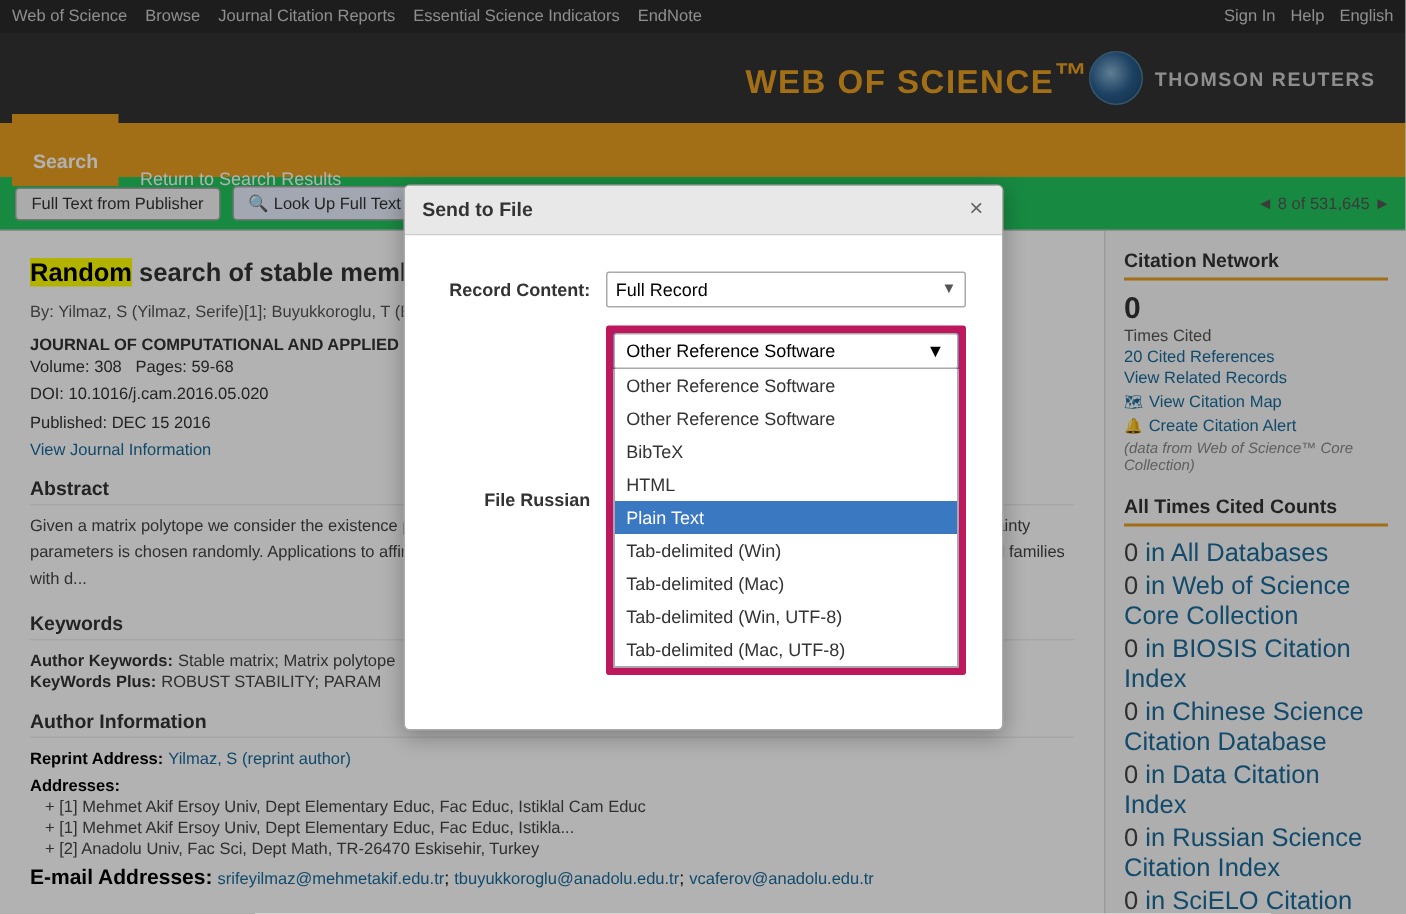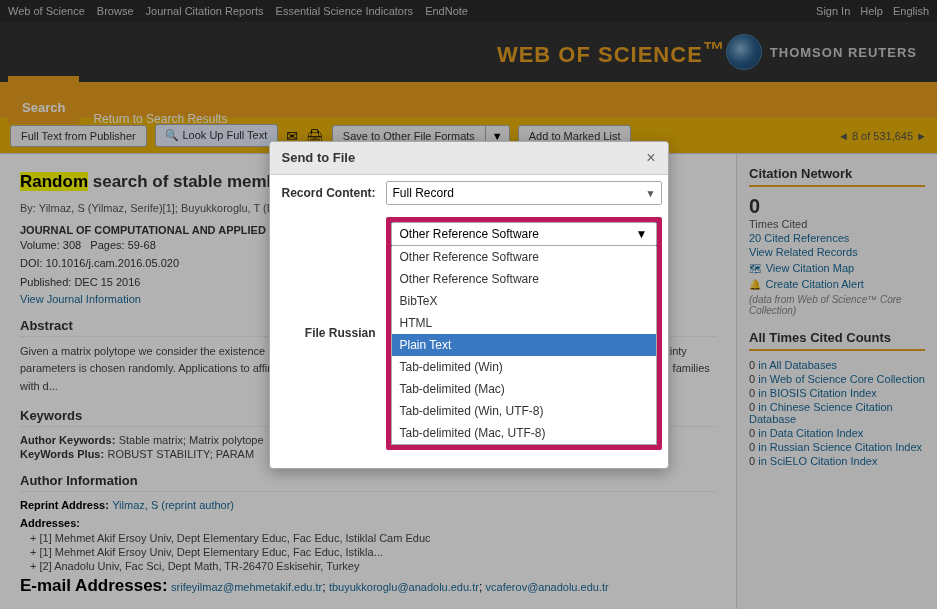--- a/index.html
+++ b/index.html
@@ -18,21 +18,21 @@
     .reuters-text { color: #ccc; font-size: 13px; font-weight: bold; letter-spacing: 1px; }
 
     
     .search-toolbar { background: #e8a020; display: flex; align-items: center; height: 36px; padding: 0 8px; gap: 4px; }
     .search-tab { background: #e8a020; color: #fff; font-weight: bold; font-size: 13px; padding: 24px 14px; border: none; cursor: pointer; height: 36px; }
     .return-btn { background: transparent; color: #fff; font-size: 12px; padding: 4px 10px; border: none; cursor: pointer; margin-top: 38px; }
     .toolbar-right { margin-left: auto; display: flex; align-items: center; gap: 8px; }
     .toolbar-right a { color: #333; font-size: 12px; text-decoration: none; padding: 4px 8px; background: #f5f5f5; border: 1px solid #ccc; border-radius: 2px; cursor: pointer; }
 
     
-    .action-bar { background: #eab308; padding: 6px 10px; display: flex; align-items: center; gap: 8px; border-bottom: 1px solid #ccc; }
+    .action-bar { background: #22c55e; padding: 6px 10px; display: flex; align-items: center; gap: 8px; border-bottom: 1px solid #ccc; }
     .action-btn { background: #f5f5f5; border: 1px solid #aaa; border-radius: 3px; padding: 4px 10px; font-size: 11px; cursor: pointer; color: #333; }
     .action-btn-blue { background: #e8f0fe; }
     .save-dropdown { display: flex; align-items: center; gap: 0; }
     .save-main { background: #f5f5f5; border: 1px solid #aaa; border-radius: 3px 0 0 3px; padding: 4px 10px; font-size: 11px; cursor: pointer; color: #333; border-right: none; }
     .save-arrow { background: #f5f5f5; border: 1px solid #aaa; border-radius: 0 3px 3px 0; padding: 4px 6px; font-size: 11px; cursor: pointer; }
     .page-info { margin-left: auto; color: #555; font-size: 11px; }
 
     
     .main-layout { display: flex; height: calc(609px - 22px - 60px - 36px - 36px); }
 
@@ -47,44 +47,44 @@
     .journal-link { color: #1a6b9a; text-decoration: none; font-size: 11px; }
     .section-title { font-size: 13px; font-weight: bold; color: #333; margin: 12px 0 6px; border-bottom: 1px solid #eee; padding-bottom: 3px; }
     .abstract-text { font-size: 11px; color: #444; line-height: 1.6; }
     .keywords-section { margin-top: 10px; }
     .keywords-label { font-weight: bold; font-size: 11px; color: #333; }
     .keywords-text { font-size: 11px; color: #444; }
     .author-info { margin-top: 10px; }
     .reprint-label { font-weight: bold; font-size: 11px; }
     .reprint-name { color: #1a6b9a; font-size: 11px; }
     .address-item { font-size: 11px; color: #444; margin: 2px 0 2px 10px; }
-    .email-label { font-weight: bold; font-size: 17px; }
+    .email-label { font-weight: bold; font-size: 14px; }
     .email-link { color: #1a6b9a; font-size: 11px; text-decoration: none; }
 
     
     .sidebar { width: 200px; background: #f9f9f9; padding: 12px; overflow-y: auto; }
     .sidebar-section { margin-bottom: 14px; }
     .sidebar-title { font-size: 13px; font-weight: bold; color: #333; border-bottom: 2px solid #e8a020; padding-bottom: 4px; margin-bottom: 8px; }
     .cite-count { font-size: 20px; color: #333; font-weight: bold; }
     .cite-label { font-size: 11px; color: #555; }
     .cite-link { color: #1a6b9a; font-size: 11px; text-decoration: none; display: block; margin: 2px 0; }
     .map-link { display: flex; align-items: center; gap: 4px; color: #1a6b9a; font-size: 11px; cursor: pointer; margin: 4px 0; text-decoration: none; }
     .alert-link { display: flex; align-items: center; gap: 4px; color: #1a6b9a; font-size: 11px; cursor: pointer; margin: 4px 0; text-decoration: none; }
     .wos-note { font-size: 10px; color: #888; font-style: italic; margin-top: 4px; }
-    .count-row { font-size: 11px; color: #444; margin: 2px 0; }
+    .count-row { font-size: 17px; color: #444; margin: 2px 0; }
     .count-row a { color: #1a6b9a; text-decoration: none; }
     .learn-link { color: #1a6b9a; font-size: 11px; text-decoration: none; }
 
     
     .modal-overlay { position: absolute; top: 0; left: 0; width: 937px; height: 609px; background: rgba(0,0,0,0.3); display: flex; align-items: center; justify-content: center; z-index: 100; }
     .modal { background: #fff; border: 1px solid #aaa; border-radius: 4px; width: 400px; box-shadow: 0 4px 16px rgba(0,0,0,0.3); padding: 0; }
     .modal-header { background: #e8e8e8; padding: 8px 12px; display: flex; align-items: center; justify-content: space-between; border-bottom: 1px solid #ccc; border-radius: 4px 4px 0 0; }
     .modal-title { font-size: 13px; font-weight: bold; color: #333; }
     .modal-close { background: none; border: none; font-size: 16px; cursor: pointer; color: #666; line-height: 1; }
-    .modal-body { padding: 6px; }
+    .modal-body { padding: 24px; }
     .form-row { display: flex; align-items: center; margin-bottom: 12px; }
     .form-label { width: 110px; font-size: 12px; color: #333; text-align: right; padding-right: 10px; font-weight: bold; }
     .form-control { flex: 1; }
     .dropdown-wrapper { position: relative; }
     .dropdown-select { width: 100%; padding: 4px 6px; font-size: 12px; border: 1px solid #aaa; border-radius: 2px; background: #fff; appearance: none; cursor: pointer; }
     .dropdown-arrow { position: absolute; right: 6px; top: 50%; transform: translateY(-50%); pointer-events: none; font-size: 10px; color: #555; }
 
     
     .dropdown-list { width: 100%; border: 5px solid #be185d; border-radius: 2px; background: #1d4ed8; font-size: 12px; }
     .dropdown-selected { display: flex; align-items: center; justify-content: space-between; padding: 4px 8px; border: 1px solid #aaa; border-radius: 2px; cursor: pointer; background: #fff; }

